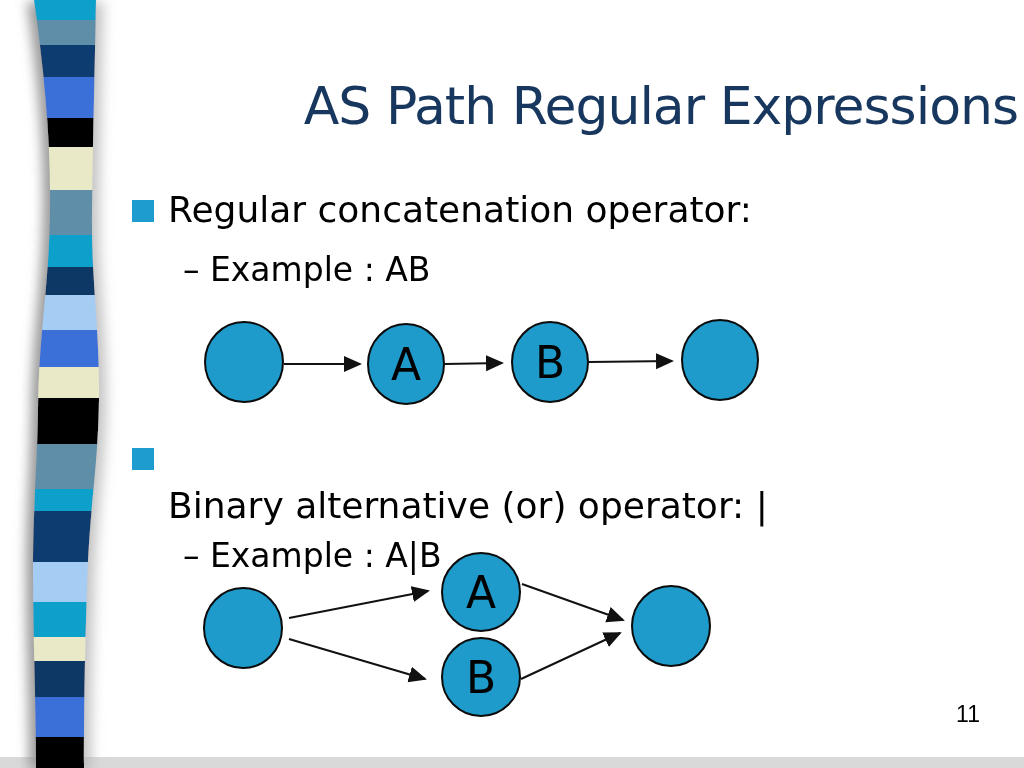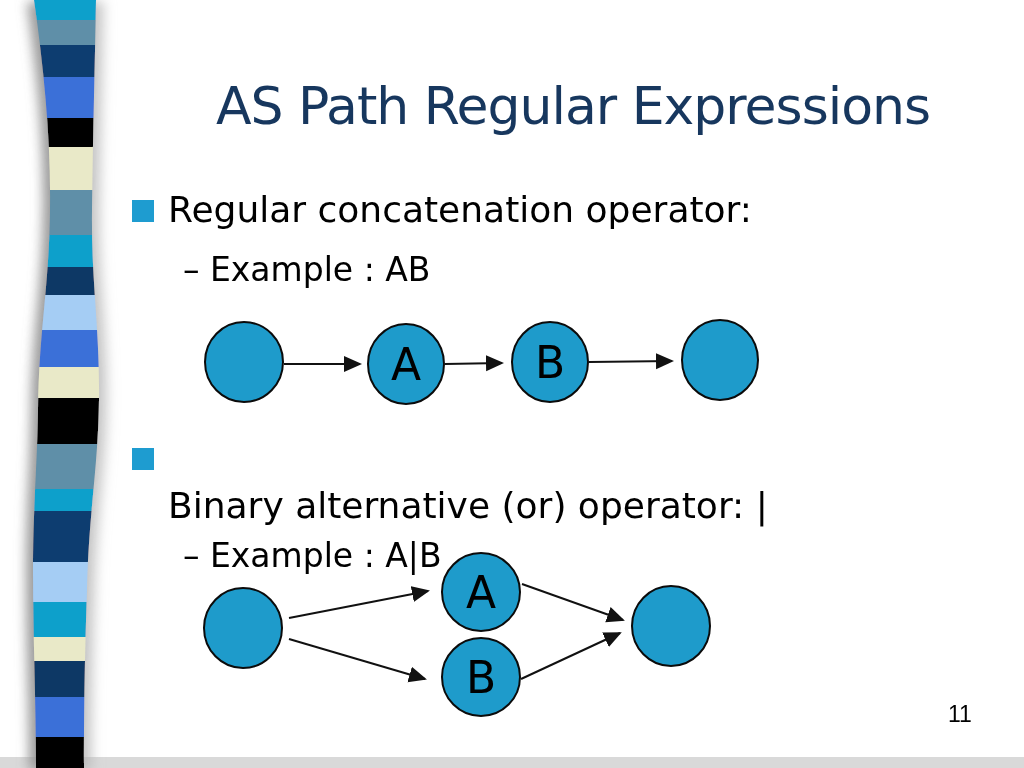--- a/index.html
+++ b/index.html
@@ -8,38 +8,38 @@
     background:#ffffff;
     font-family:"DejaVu Sans", sans-serif;
   }
   .bottom-band{
     position:absolute; left:0; top:757px; width:1024px; height:11px;
     background:#d9d9d9; z-index:1;
   }
   .ribbon-svg{ position:absolute; left:0; top:0; z-index:2; }
   .slide-title{
     position:absolute; left:128px; top:76px; width:890px;
-    text-align:center; font-size:52px; font-weight:normal;
+    text-align:right; font-size:52px; font-weight:normal;
     color:#17375E; letter-spacing:-1px; margin:0; z-index:3;
     white-space:nowrap;
   }
   .bullet-square{
     position:absolute; width:22px; height:22px; background:#1E9CD0; z-index:3;
   }
   .bullet-text{
     position:absolute; font-size:36px; color:#000; z-index:3; white-space:nowrap;
   }
   .sub-bullet-text{
     position:absolute; font-size:33px; color:#000; z-index:3; white-space:nowrap;
   }
   .diagram-svg{ position:absolute; z-index:3; }
   .page-number{
     position:absolute; left:948px; top:701px; width:40px;
     font-family:"Liberation Sans", sans-serif;
-    font-size:23px; color:#000; text-align:left; z-index:3;
+    font-size:23px; color:#000; text-align:center; z-index:3;
   }
   .node{ stroke:#0b0b0b; stroke-width:2; }
   .edge{ stroke:#111; stroke-width:2; fill:none; }
   .node-label{
     font-family:"DejaVu Sans", sans-serif; font-size:44px; fill:#000;
     text-anchor:middle;
   }
 </style>
 </head>
 <body>

